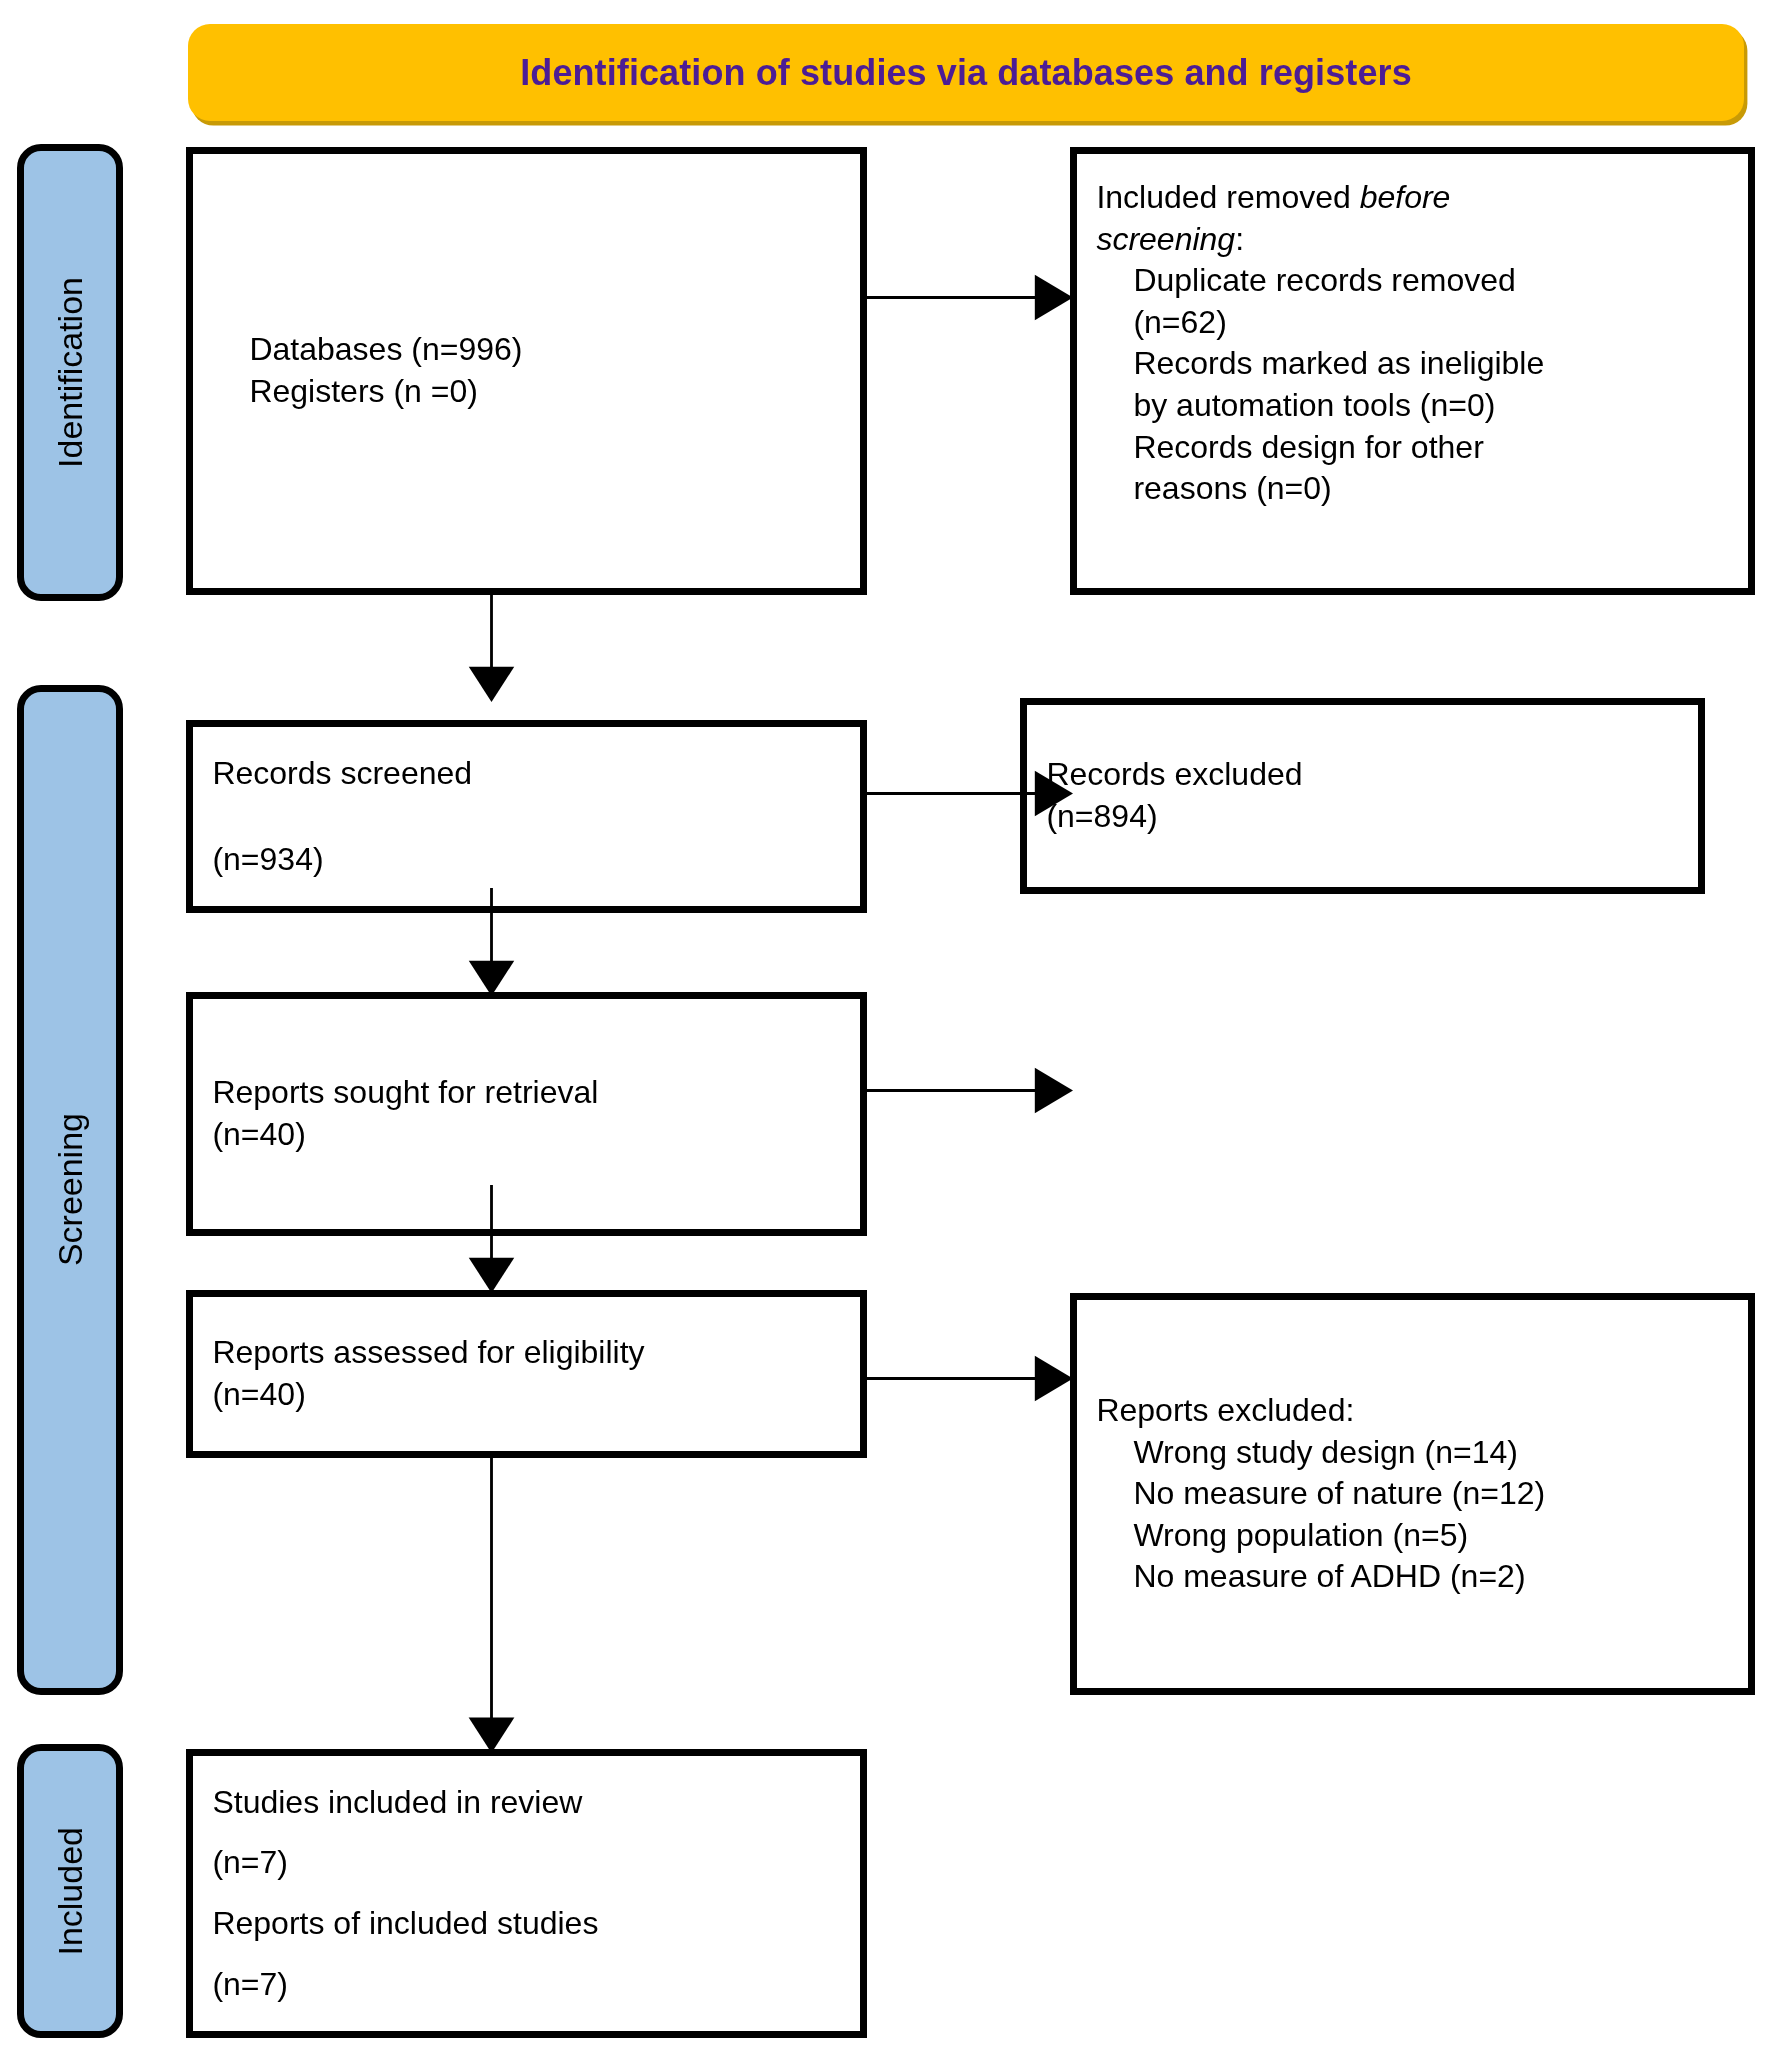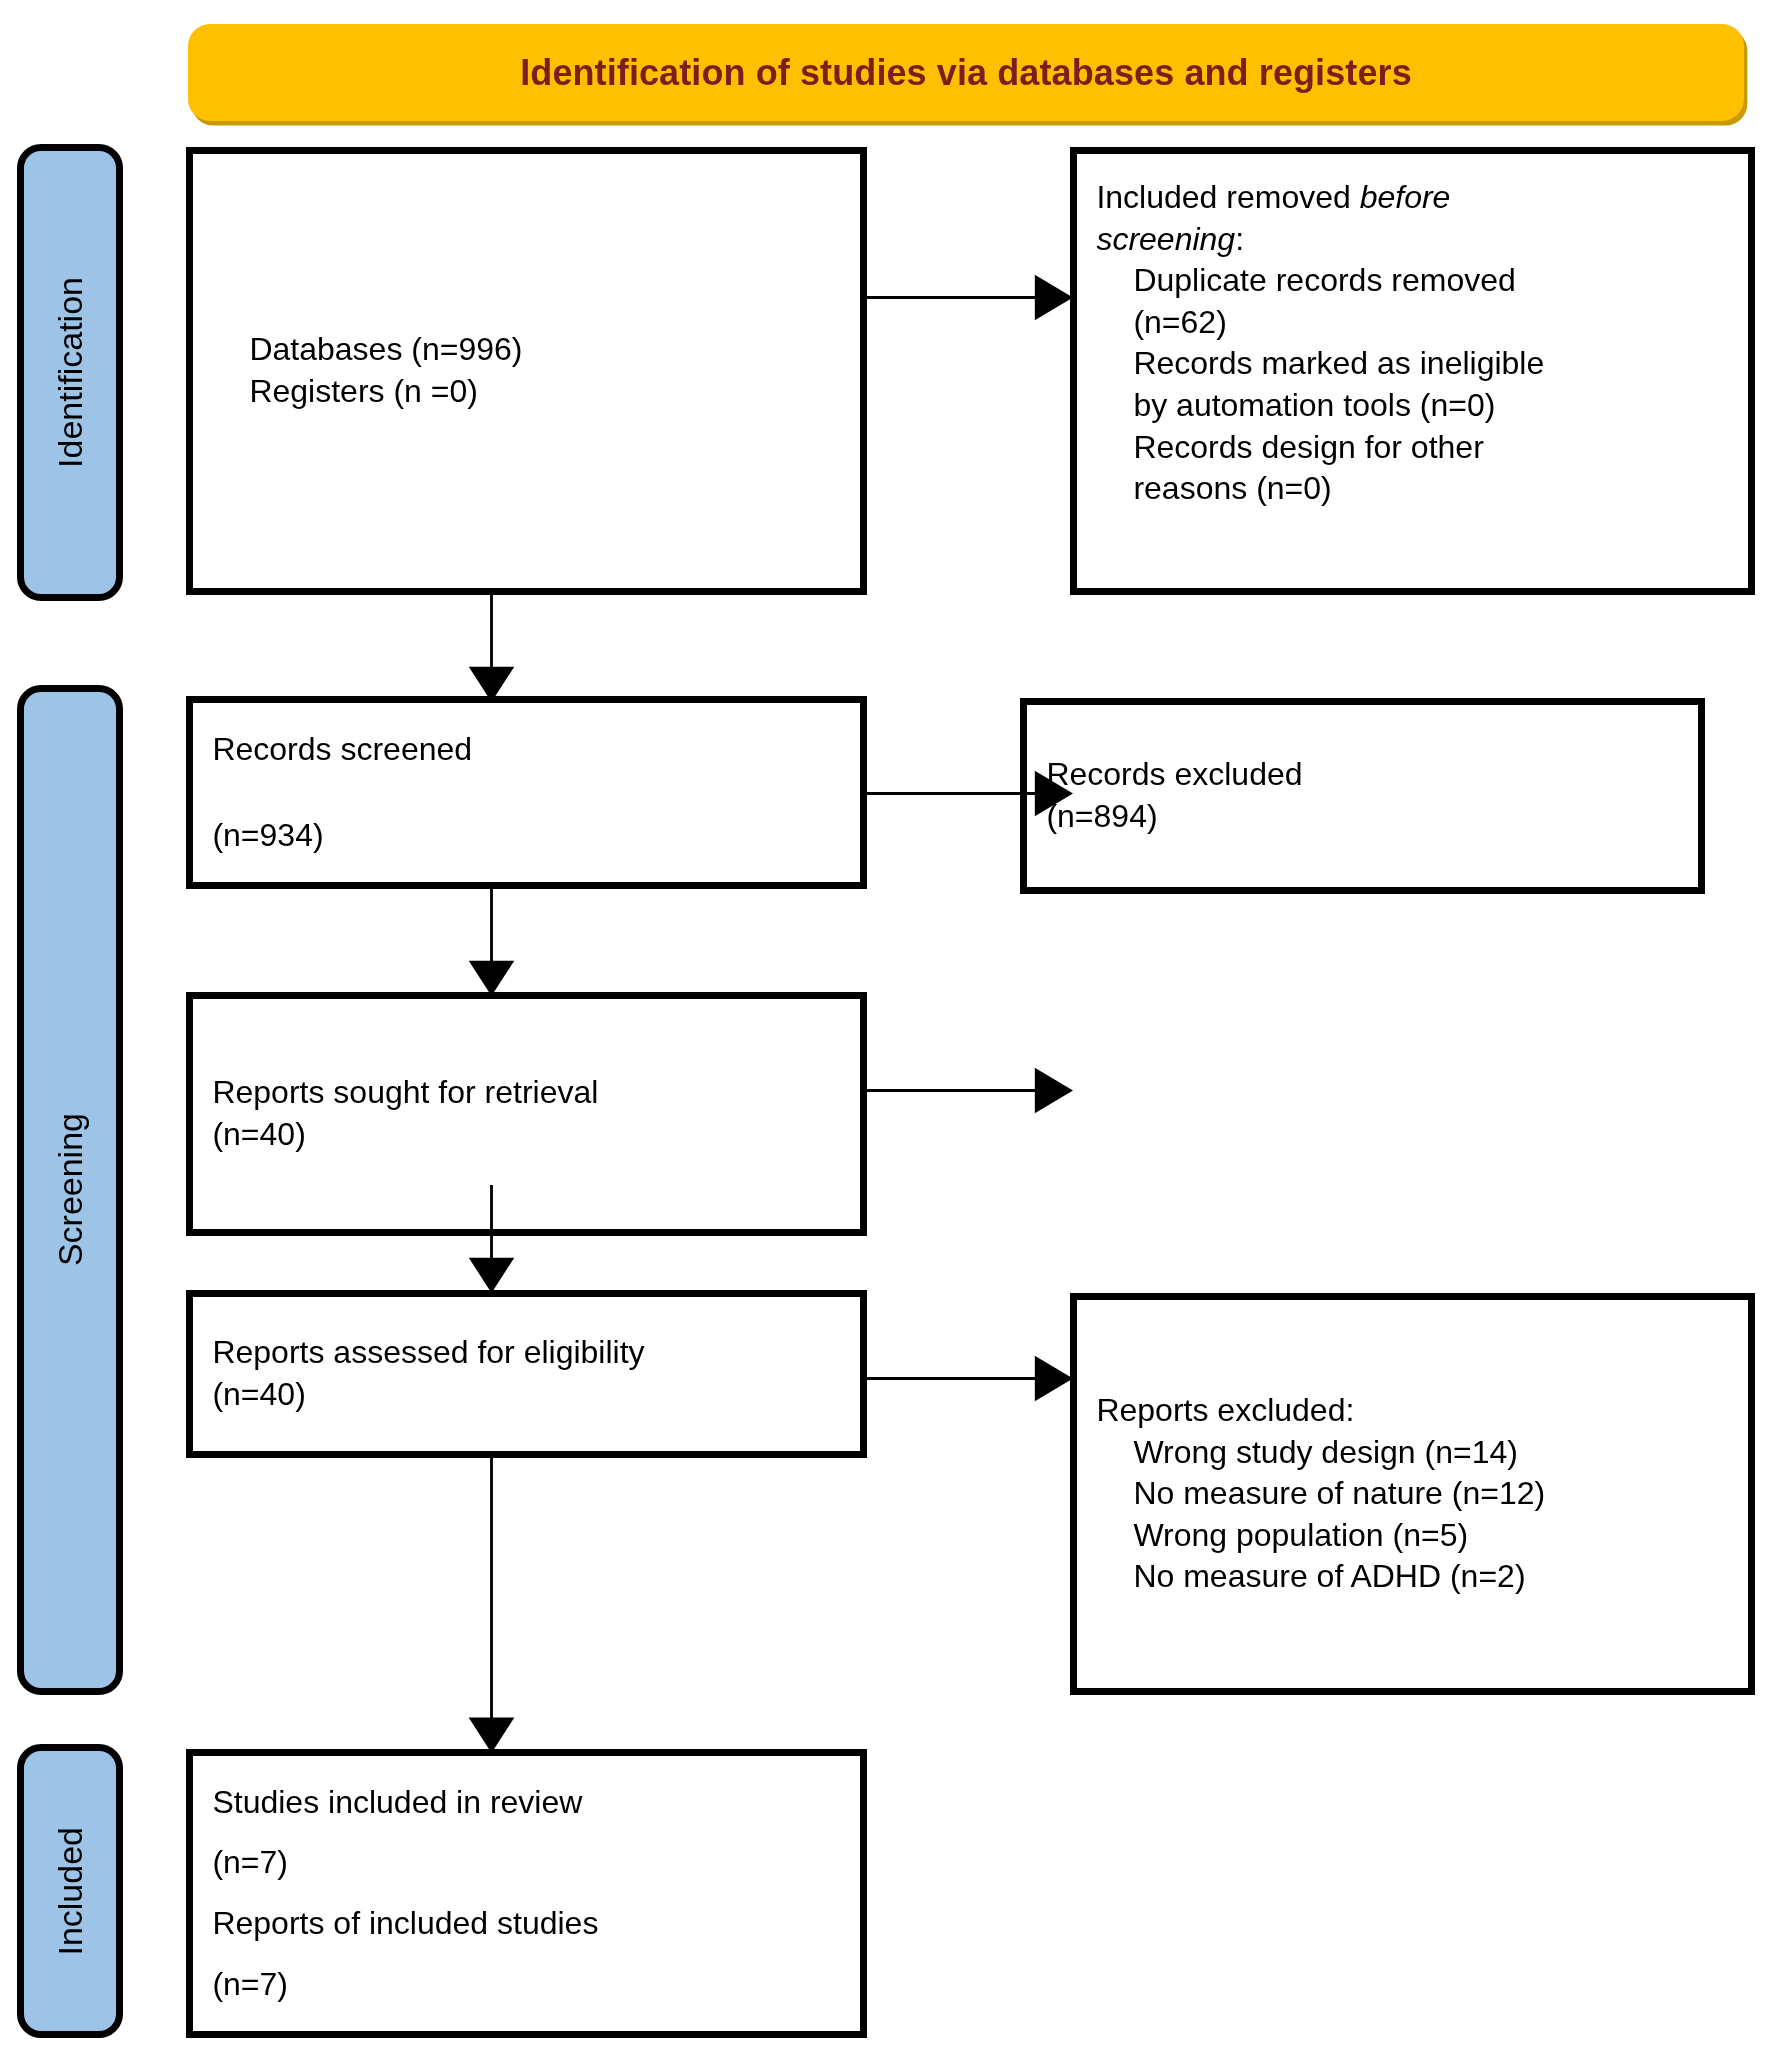--- a/index.html
+++ b/index.html
@@ -31,21 +31,21 @@
     border-radius: 22px;
     box-shadow: 3.4px 4.6px 0 0 #C89A06;
     display: flex;
     align-items: center;
     justify-content: center;
     box-sizing: border-box;
   }
   .header-banner .banner-text {
     font-size: 36px;
     font-weight: bold;
-    color: #7f1d1d;
+    color: #4c1d95;
     letter-spacing: 0.1px;
     text-align: center;
     line-height: 1.1;
   }
 
   
   .phase-band {
     position: absolute;
     background: #9DC3E6;
     border: 7.4px solid #000000;
@@ -83,21 +83,21 @@
     font-size: 32px;
     color: #000000;
     line-height: 1.30;
     white-space: nowrap;
   }
   .flow-box .line.indent { padding-left: 37px; }
   .flow-box .line em { font-style: italic; }
 
   
   #box-identified   { left: 186px; top: 147px;  width: 681px; height: 448px; }
-  #box-screened     { left: 186px; top: 696px; width: 681px; height: 193px; gap: 44px; }
+  #box-screened     { left: 186px; top: 720px; width: 681px; height: 193px; gap: 44px; }
   #box-sought       { left: 186px; top: 992px; width: 681px; height: 244px; }
   #box-assessed     { left: 186px; top: 1290px; width: 681px; height: 168px; }
   #box-included     { left: 186px; top: 1749px; width: 681px; height: 289px; gap: 19px; }
 
   
   #box-removed      { left: 1070px; top: 147px;  width: 685px; height: 448px; }
   #box-excluded-rec { left: 1020px; top: 698px; width: 685px; height: 196px; }
   #box-notretrieved { left: 1070px; top: 993px; width: 685px; height: 194px; }
   #box-reports-exc  { left: 1070px; top: 1293px; width: 685px; height: 402px; }
 

